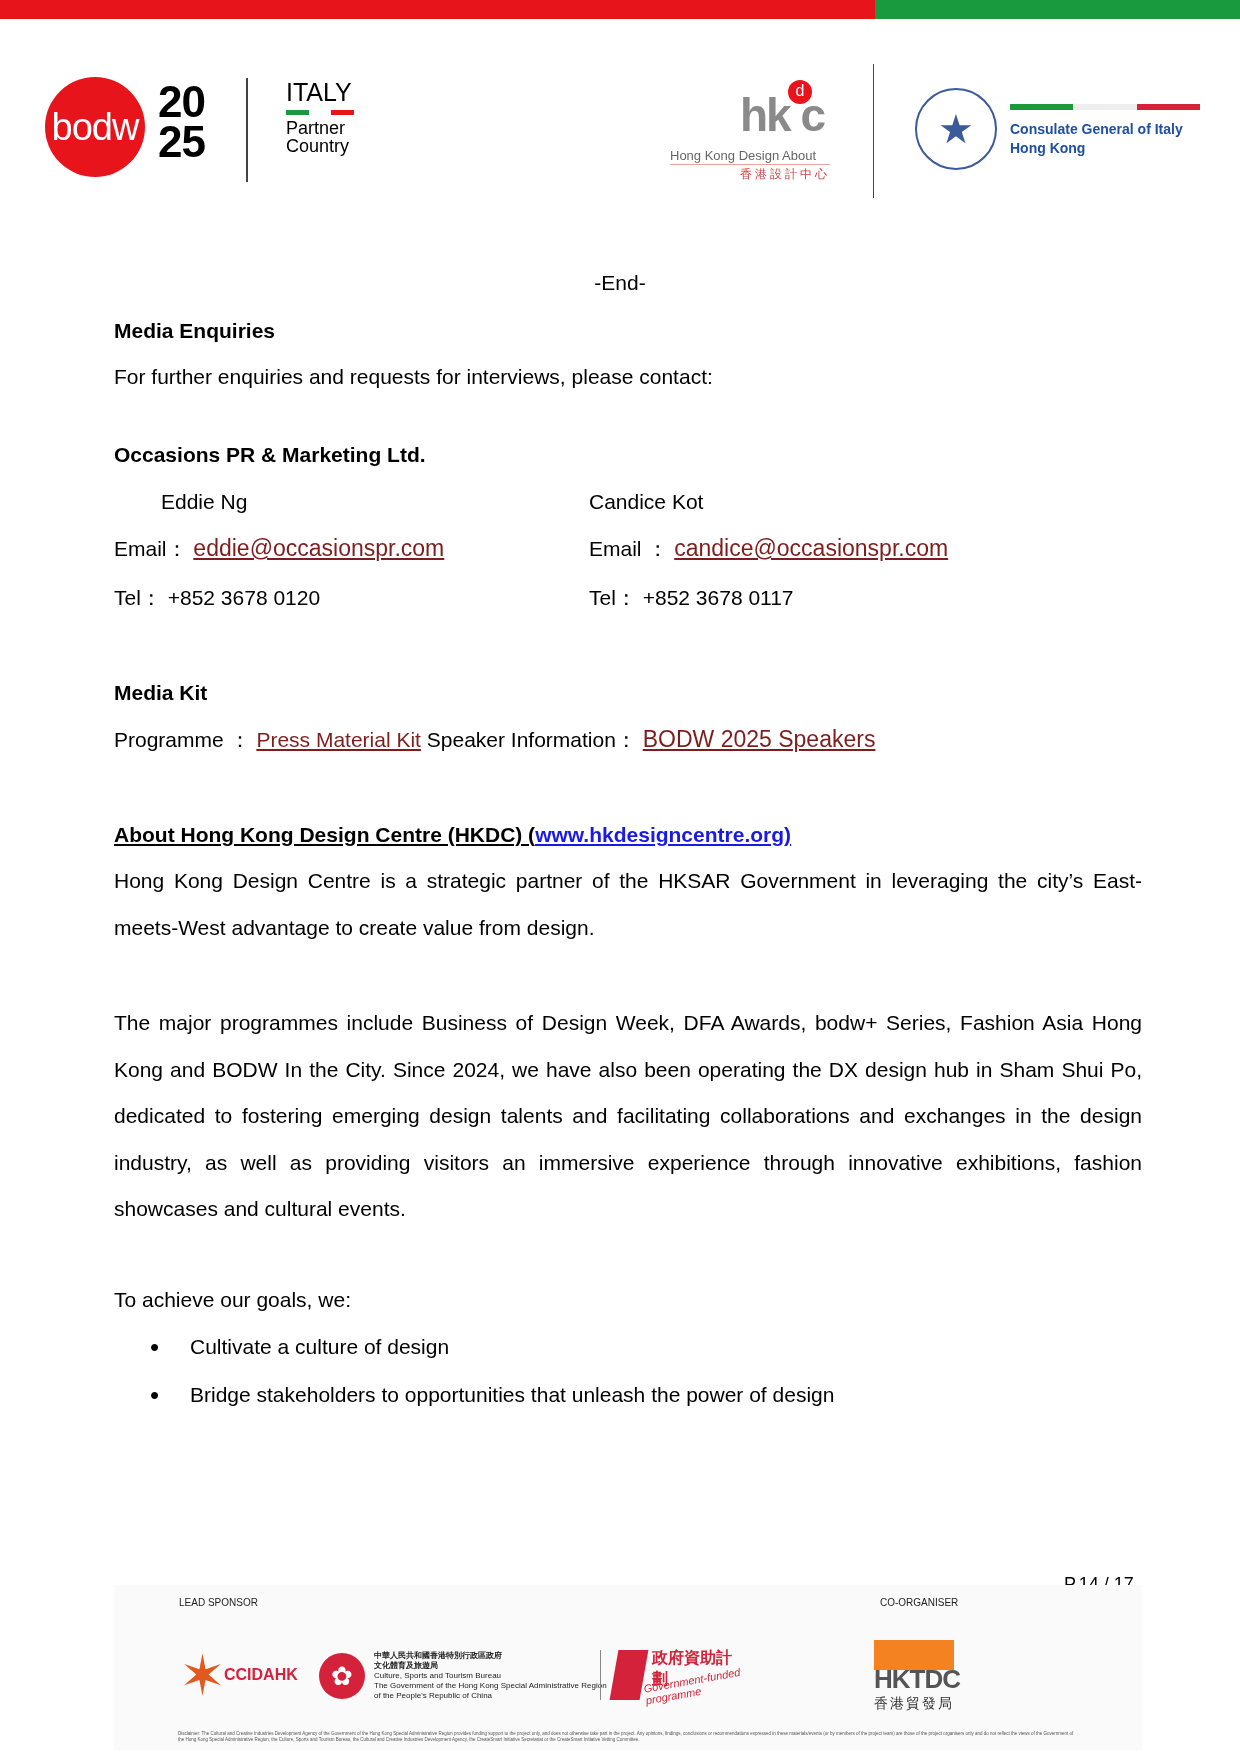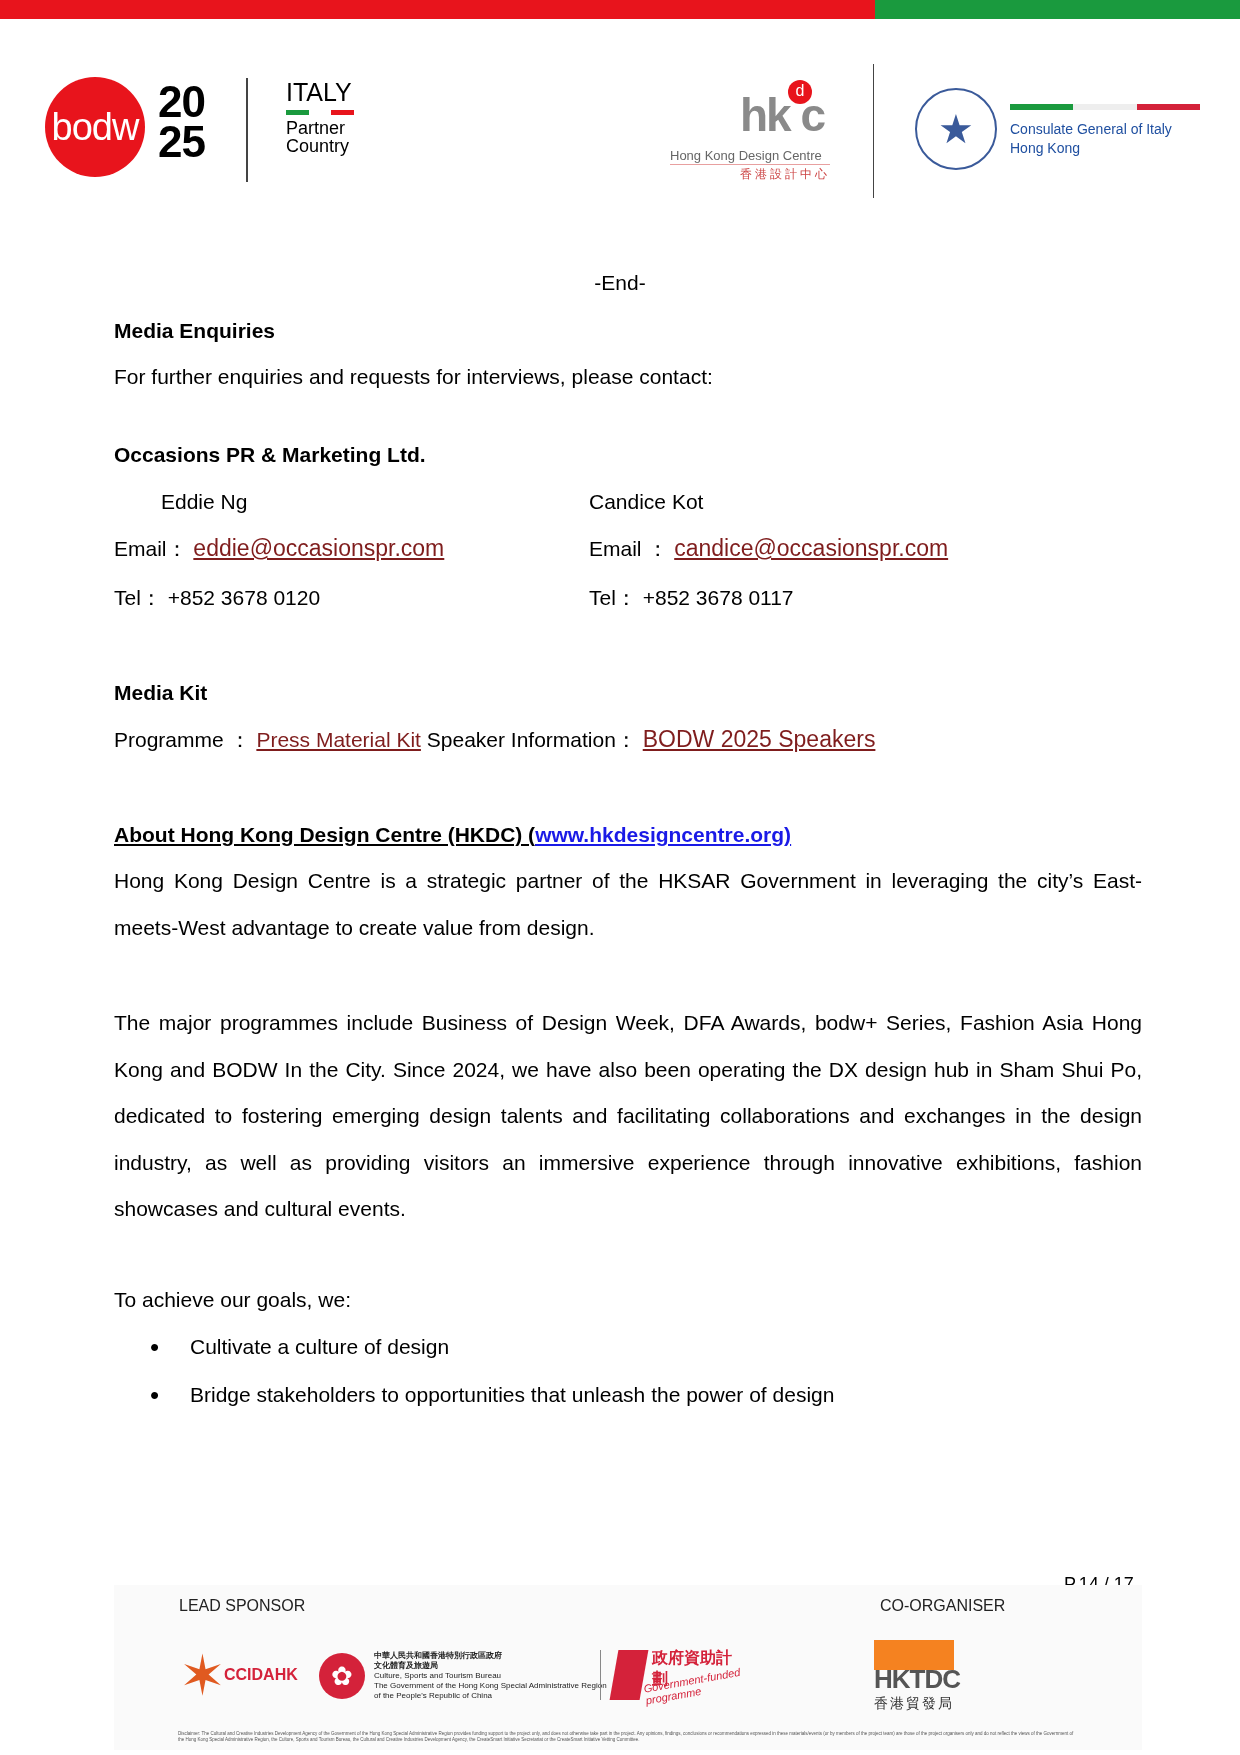--- a/index.html
+++ b/index.html
@@ -26,34 +26,34 @@
   .hkdc .mark { position: absolute; left: 70px; top: 10px; font-size: 46px; font-weight: bold; color: #8a8a8a; letter-spacing: -2px; }
   .hkdc .dot { position: absolute; left: 118px; top: 2px; width: 24px; height: 24px; border-radius: 50%; background: #e8141c; color: #fff; font-size: 16px; text-align: center; line-height: 22px; }
   .hkdc .name { position: absolute; left: 0; top: 70px; font-size: 13px; color: #666; }
   .hkdc .cn { position: absolute; left: 70px; top: 88px; font-size: 12px; color: #c44; letter-spacing: 3px; }
   .hkdc .uline { position: absolute; left: 0; top: 86px; width: 160px; height: 1px; background: #e8a0a0; }
   .emblem { position: absolute; left: 915px; top: 28px; width: 78px; height: 78px; border-radius: 50%; border: 2px solid #3a5a9a;
             display: flex; align-items: center; justify-content: center; color: #3a5a9a; font-size: 40px; }
   .consulate { position: absolute; left: 1010px; top: 44px; }
   .consulate .flag { display: flex; width: 190px; height: 6px; margin-bottom: 10px; }
   .consulate .flag span { flex: 1; }
-  .consulate .txt { color: #1f4fa0; font-size: 14px; line-height: 19px; font-weight: normal; }
+  .consulate .txt { color: #1f4fa0; font-size: 14px; line-height: 19px; font-weight: bold; }
   .p { position: absolute; left: 114px; font-size: 21px; line-height: 46px; white-space: nowrap; }
   .b { font-weight: bold; }
   a.lnk { color: #7f1d1d; text-decoration: underline; }
   .center { position: absolute; left: 0; width: 1240px; text-align: center; font-size: 21px; }
   .just { position: absolute; left: 114px; width: 1028px; font-size: 21px; line-height: 46.5px; text-align: justify; }
   .bullets { position: absolute; left: 150px; font-size: 21px; }
   .bullets li { list-style: none; height: 48px; line-height: 48px; position: relative; padding-left: 40px; }
   .bullets li::before { content: "\2022"; position: absolute; left: 0; font-size: 26px; }
 
   
   .pageno { position: absolute; left: 1064px; top: 1574px; font-size: 18px; }
   .sponsors { position: absolute; left: 114px; top: 1585px; width: 1028px; height: 165px; background: #fafafa; }
-  .lbl { position: absolute; font-size: 16px; color: #222; }
+  .lbl { position: absolute; font-size: 10px; color: #222; }
   .ccida { position: absolute; left: 60px; top: 55px; width: 130px; height: 70px; }
   .ccida .star { position: absolute; left: 5px; top: 8px; font-size: 56px; color: #e05a20; line-height: 1; }
   .ccida .name { position: absolute; left: 50px; top: 26px; font-size: 16px; font-weight: bold; color: #d4223a; }
   .gov { position: absolute; left: 205px; top: 60px; width: 300px; height: 70px; }
   .bauhinia { position: absolute; left: 0; top: 8px; width: 46px; height: 46px; border-radius: 50%; background: #d4223a; color: #fff; text-align: center; line-height: 46px; font-size: 26px; }
   .gov .lines { position: absolute; left: 55px; top: 6px; font-size: 8px; line-height: 10px; color: #222; }
   .govsep { position: absolute; left: 486px; top: 65px; width: 1px; height: 50px; background: #888; }
   .funded { position: absolute; left: 500px; top: 55px; width: 130px; height: 70px; }
   .funded .box { position: absolute; left: 0; top: 10px; width: 30px; height: 50px; background: #d4223a; transform: skewX(-10deg); }
   .funded .cn { position: absolute; left: 38px; top: 8px; color: #d4223a; font-size: 16px; font-weight: bold; }
@@ -87,21 +87,21 @@
         <span style="background:#1a9a3e"></span>
         <span style="background:#fff"></span>
         <span style="background:#e8141c"></span>
       </div>
     <div class="t2">Partner</div>
     <div class="t2">Country</div>
   </div>
   <div class="hkdc">
     <div class="mark"><span>hk</span> <span>c</span></div>
     <div class="dot">d</div>
-    <div class="name">Hong Kong Design Centre</div>
+    <div class="name">Hong Kong Design About</div>
     <div class="uline"></div>
     <div class="cn">香港設計中心</div>
   </div>
   <div class="vdiv" style="left:873px; top:4px; height:134px; width:1px;"></div>
   <div class="emblem">★</div>
   <div class="consulate">
     <div class="flag">
         <span style="background:#1a9a3e"></span>
         <span style="background:#eee"></span>
         <span style="background:#d4223a"></span>

